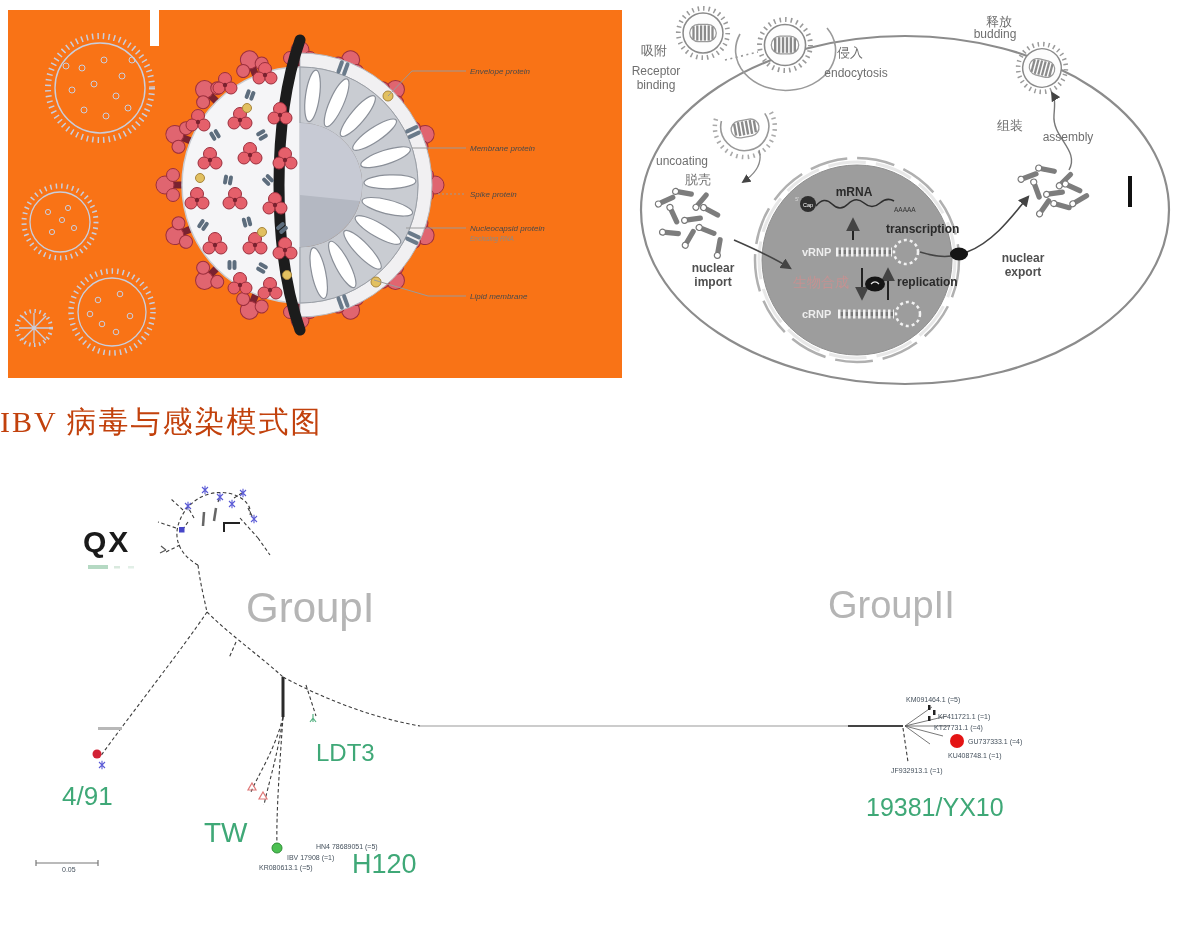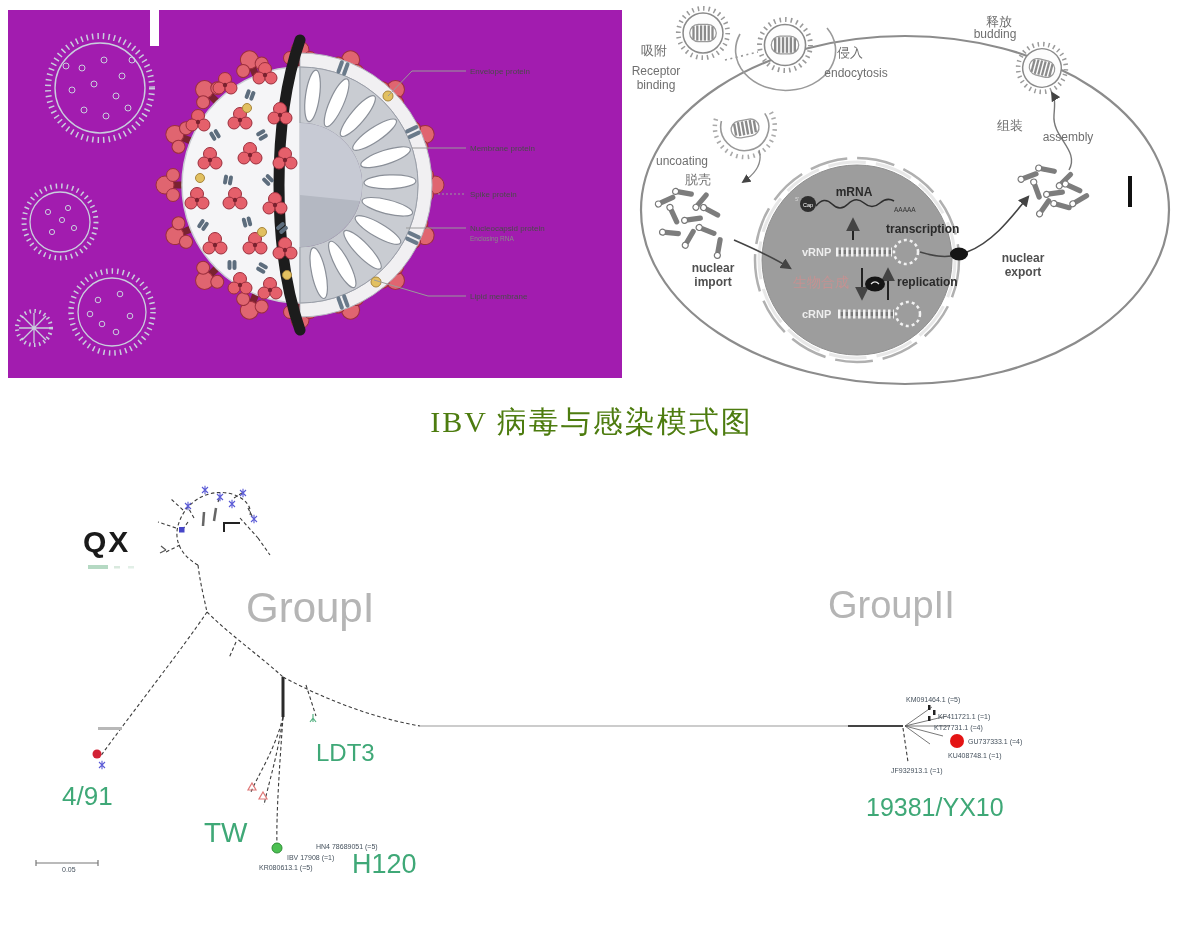--- a/index.html
+++ b/index.html
@@ -1,24 +1,24 @@
 <!DOCTYPE html>
 <html><head>
 <meta charset="utf-8">
 <style>
   html,body{margin:0;padding:0;}
   body{width:1183px;height:932px;background:#ffffff;position:relative;overflow:hidden;
        font-family:"Liberation Sans", sans-serif;}
   .abs{position:absolute;}
-  #panel-left{left:8px;top:10px;width:660px;height:368px;background:#a21caf;}
+  #panel-left{left:8px;top:10px;width:660px;height:368px;background:#f97316;font-style:italic;}
   #white-stripe{left:150px;top:0;width:9px;height:46px;background:#ffffff;z-index:3;}
   #panel-right{left:622px;top:0;width:561px;height:392px;background:#ffffff;}
-  #caption{left:0;top:402px;width:1183px;text-align:center;
+  #caption{left:0;top:402px;width:1183px;
            font-family:"Liberation Serif","DejaVu Serif",serif;
-           font-size:30px;color:#4d7c0f;letter-spacing:2px;}
+           font-size:30px;color:#c2410c;letter-spacing:2px;}
   #tree{left:0;top:460px;width:1183px;height:472px;}
   svg text{user-select:none;}
   .lbl{font-size:8px;fill:#4a4a4a;}
   .sublbl{font-size:6.5px;fill:#8a8a8a;}
   .leader{stroke:#9a9a9a;stroke-width:1;fill:none;}
   .zh{font-size:13px;fill:#6f6f6f;}
   .step{font-size:12px;fill:#6f6f6f;}
   .stepb{font-size:12px;font-weight:bold;fill:#4f4f4f;}
   .nucb{font-size:12px;font-weight:bold;fill:#2a2a2a;}
   .nucw{font-size:11px;font-weight:bold;fill:#ededed;}

